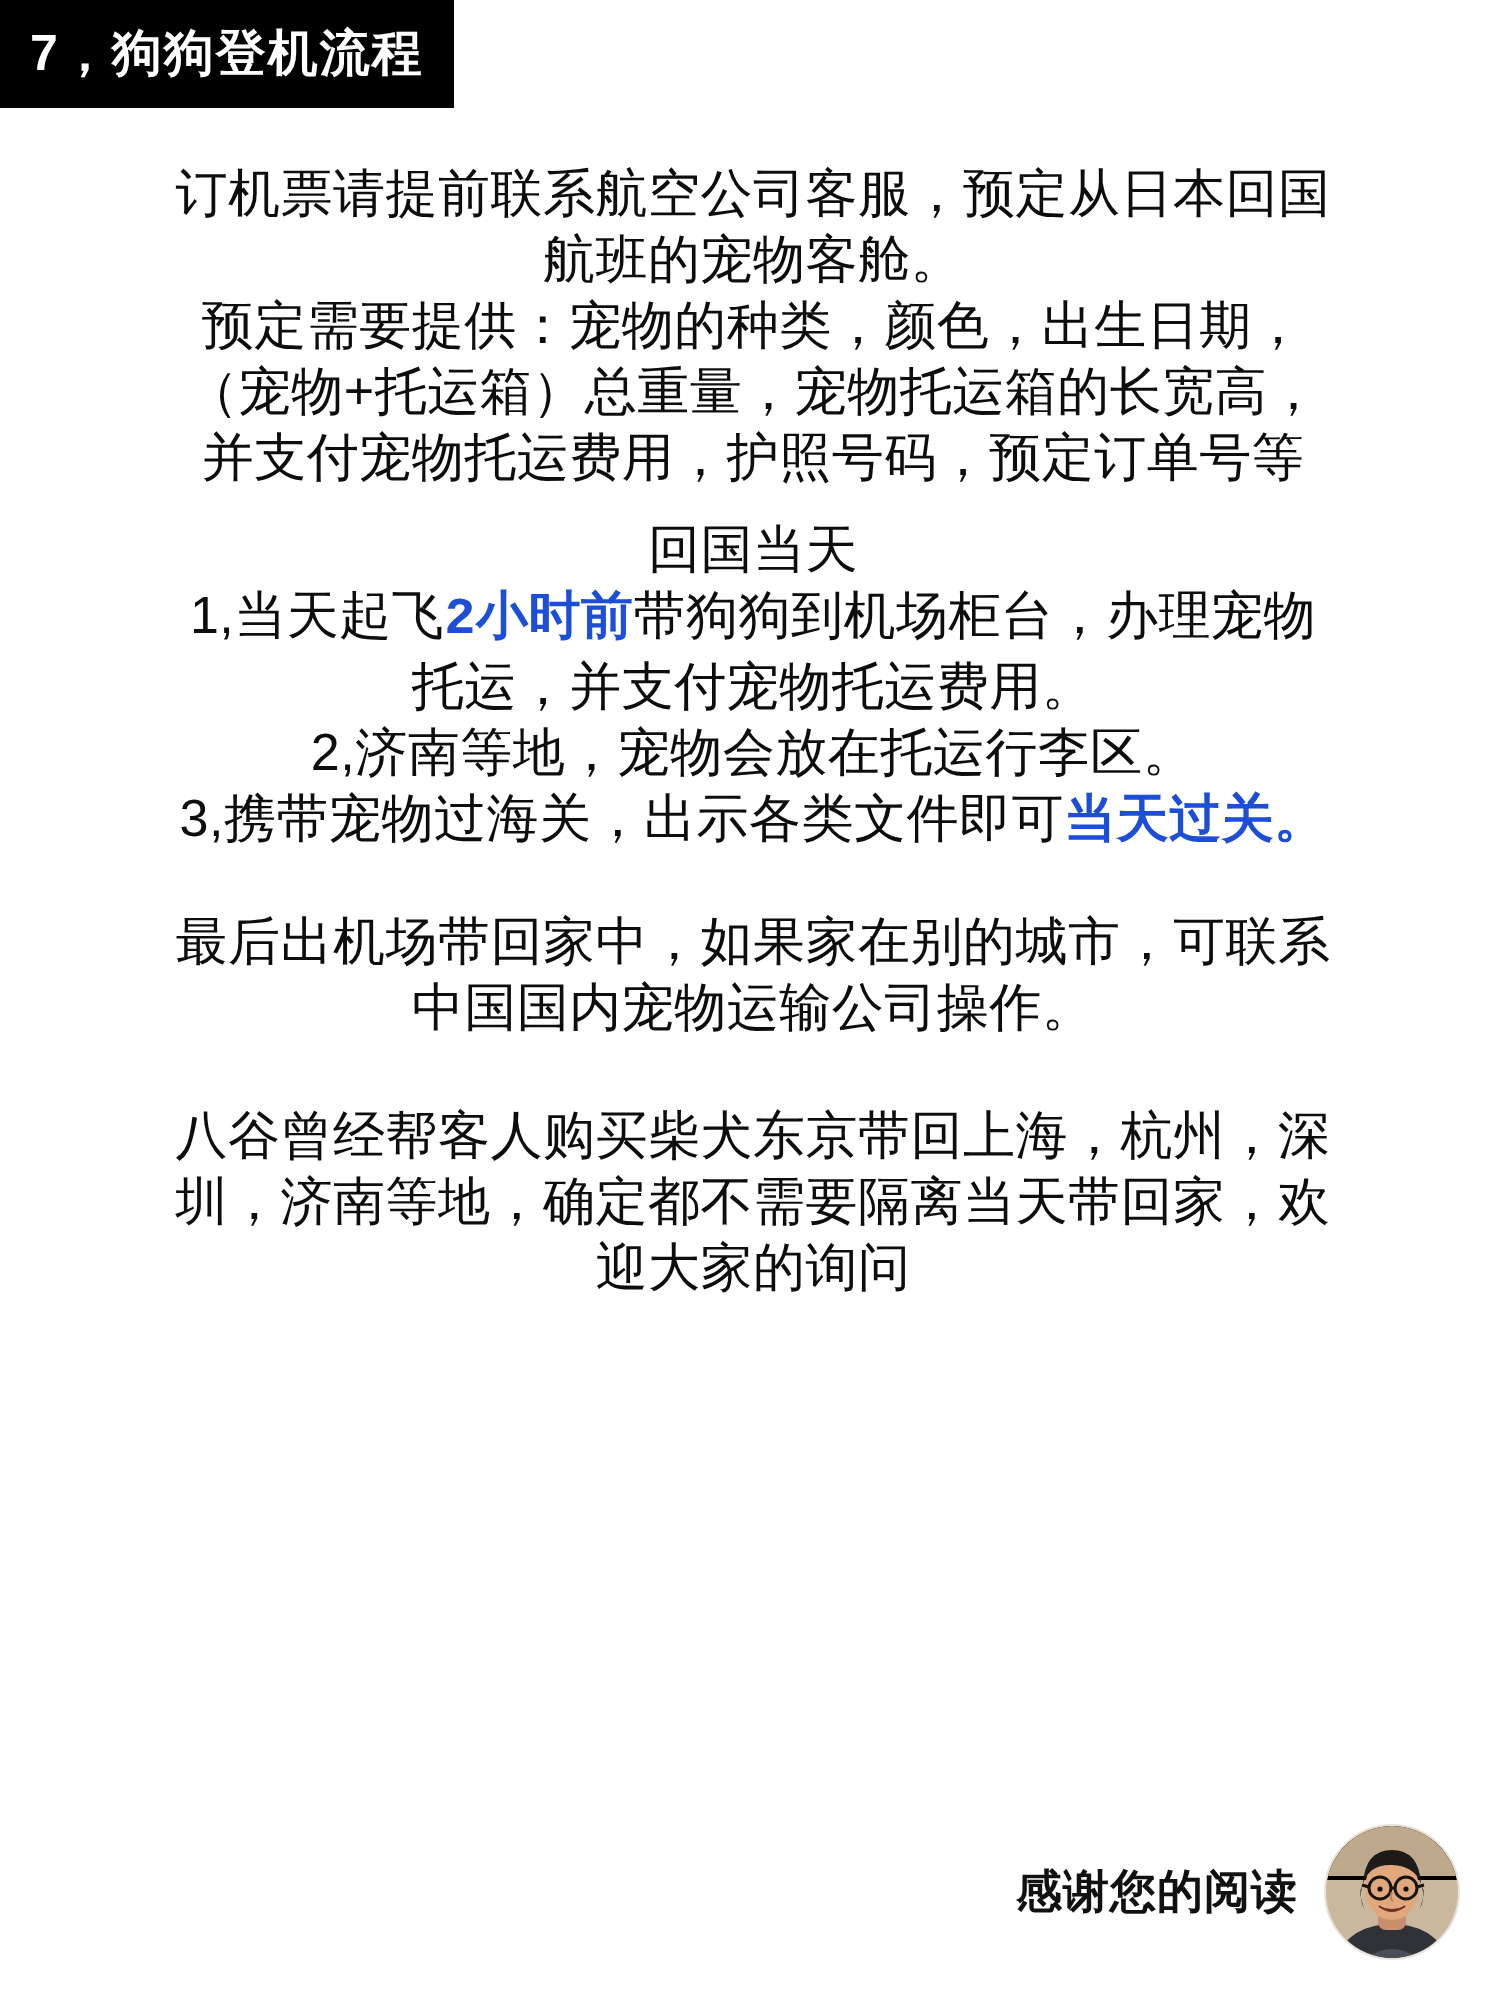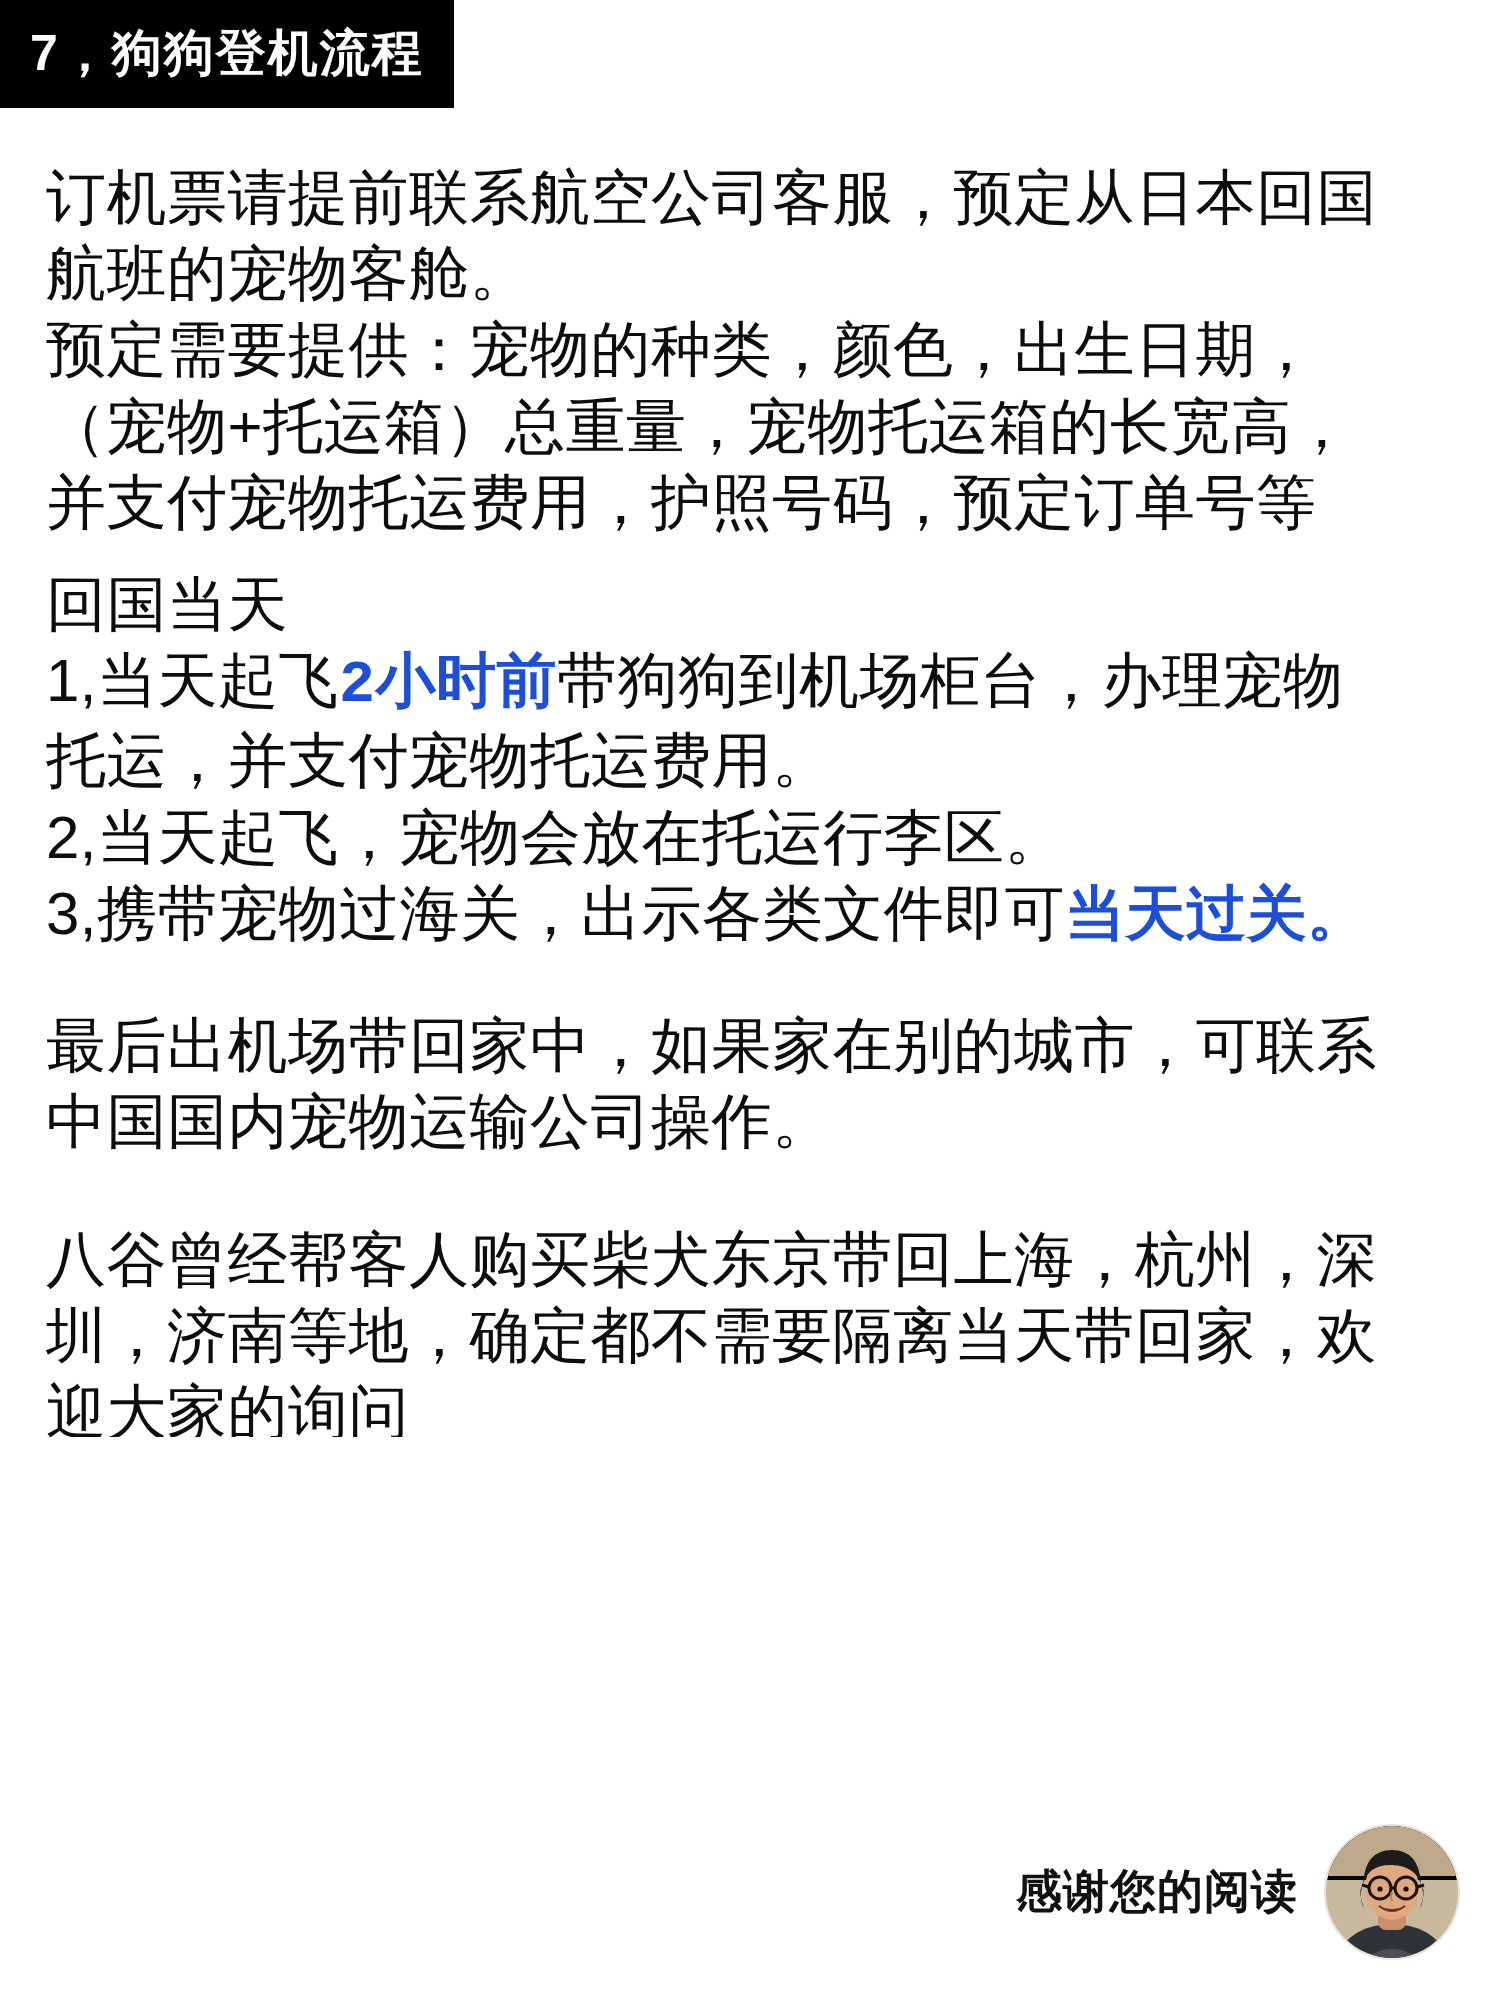--- a/index.html
+++ b/index.html
@@ -35,26 +35,27 @@
     padding: 28px 30px 30px 30px;
     margin-left: -40px;
     margin-top: 0;
   }
   
   .body-area {
     margin-top: 52px;
     padding-left: 2px;
   }
   .para {
-    font-size: 60px;
+    font-size: 52px;
     line-height: 1.27;
     font-weight: 500;
     letter-spacing: 0.5px;
     color: #0d0d0d;
     margin: 0 0 0 4px;
+    text-align: center;
   }
   .para + .para {
     margin-top: 0px;
   }
   .gap-sm { height: 26px; }
   .gap-md { height: 52px; }
   .gap-lg { height: 62px; }
   .red {
     color: #1d4ed8;
     font-weight: 700;
@@ -110,21 +111,21 @@
     </div>
 
     <div class="gap-sm"></div>
 
     <div>
       <p class="para">回国当天</p>
 
       <p class="para"><span>1,</span><span>当天起飞</span><span class="red">2小时前</span><span>带狗狗到机场柜台，办理宠物</span></p>
       <p class="para">托运，并支付宠物托运费用。</p>
 
-      <p class="para"><span>2,</span><span>当天起飞，宠物会放在托运行李区。</span></p>
+      <p class="para"><span>2,</span><span>济南等地，宠物会放在托运行李区。</span></p>
 
       <p class="para"><span>3,</span><span>携带宠物过海关，出示各类文件即可</span><span class="red">当天过关。</span></p>
     </div>
 
     <div class="gap-md"></div>
 
     <div>
       <p class="para">最后出机场带回家中，如果家在别的城市，可联系</p>
       <p class="para">中国国内宠物运输公司操作。</p>
     </div>

